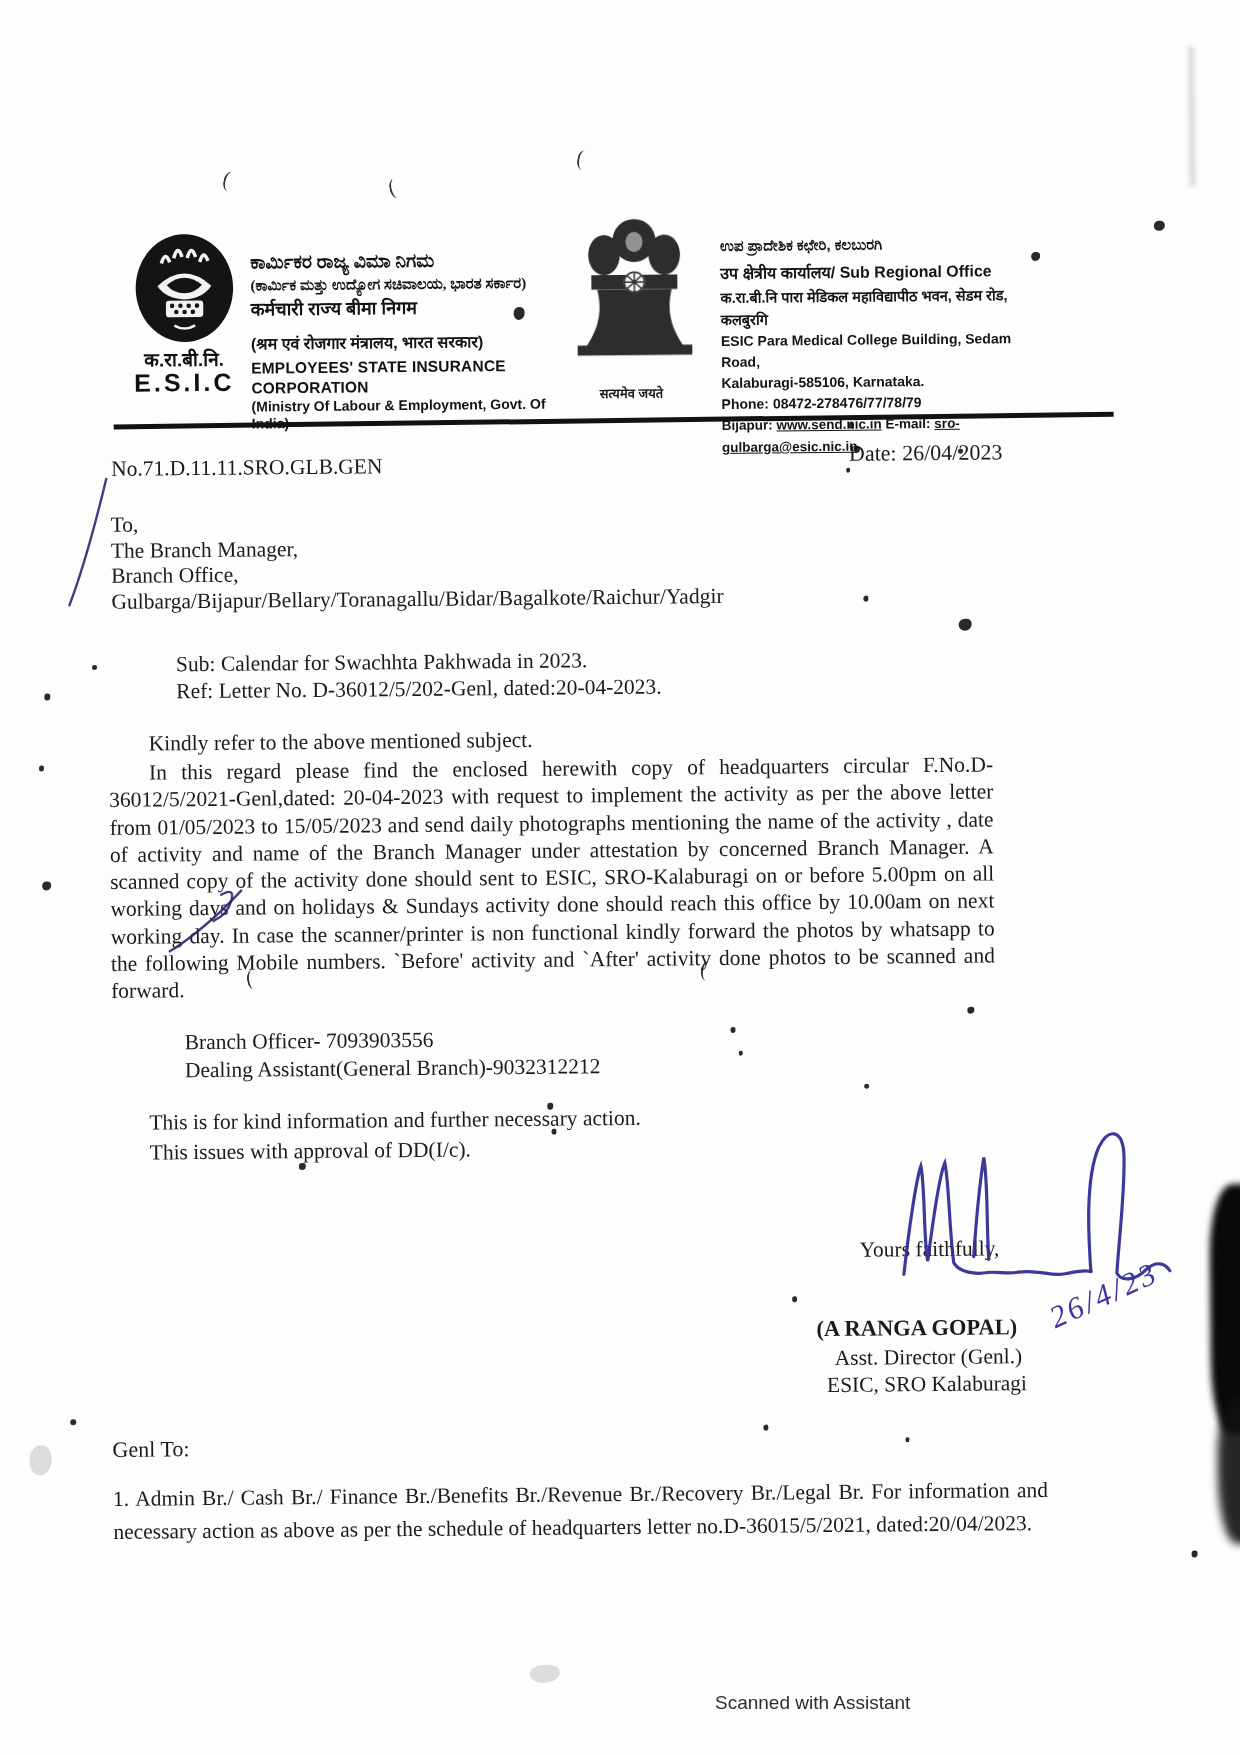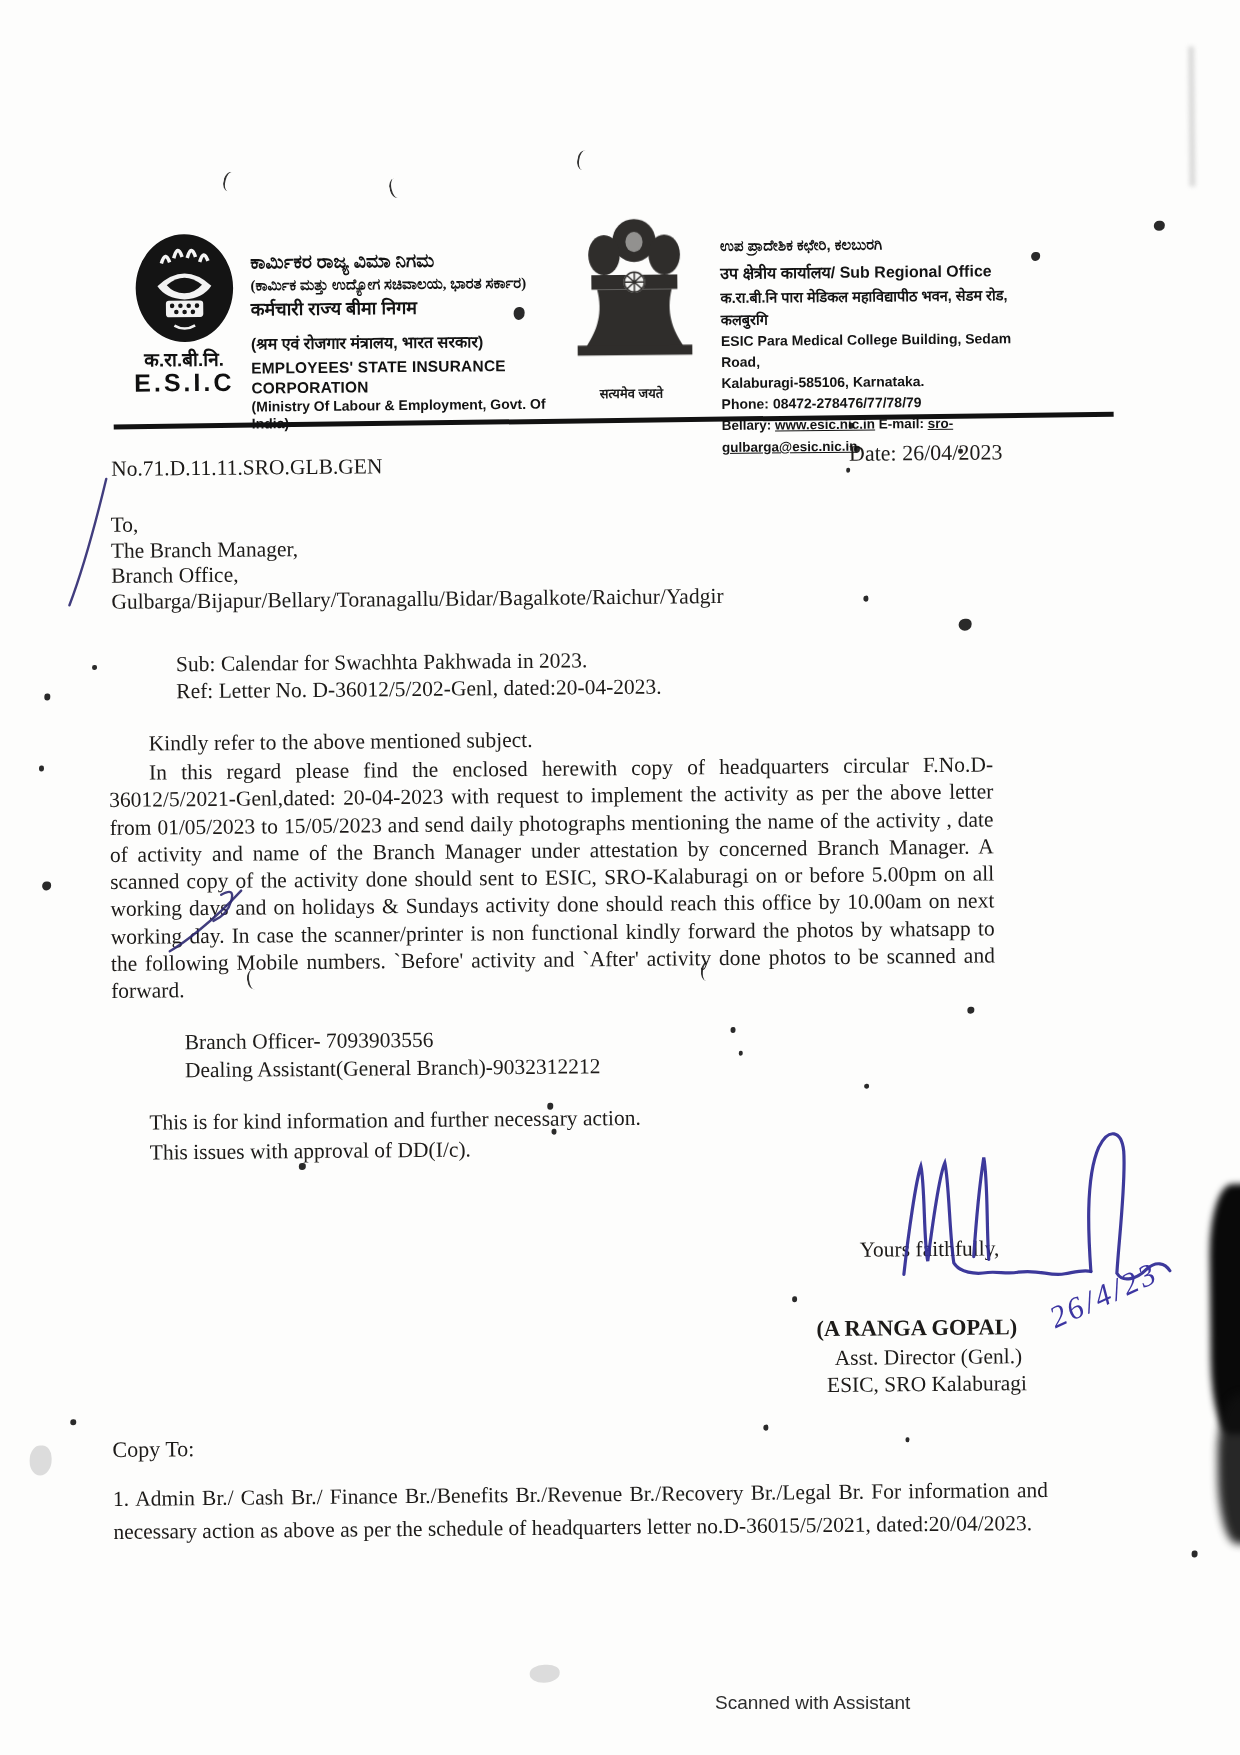--- a/index.html
+++ b/index.html
@@ -141,22 +141,22 @@
     <div class="abs emblem-cap">सत्यमेव जयते</div>
 
     <div class="abs office-block">
       <div class="l1">ಉಪ ಪ್ರಾದೇಶಿಕ ಕಛೇರಿ, ಕಲಬುರಗಿ</div>
       <div class="l2">उप क्षेत्रीय कार्यालय/ Sub Regional Office</div>
       <div class="l3">क.रा.बी.नि पारा मेडिकल महाविद्यापीठ भवन, सेडम रोड, कलबुरगि</div>
       <div class="l4">ESIC Para Medical College Building, Sedam Road,</div>
       <div class="l5">Kalaburagi-585106, Karnataka.</div>
       <div class="l6">Phone: 08472-278476/77/78/79</div>
       <div class="l7">
-        <span>Bellary:</span>
-        <span class="lnk">www.esic.nic.in</span>
+        <span>Bijapur:</span>
+        <span class="lnk">www.send.nic.in</span>
         <span>E-mail:</span>
         <span class="lnk">sro-gulbarga@esic.nic.in</span>
       </div>
     </div>
 
     <div class="abs rule"></div>
 
     <div class="abs t refno">No.71.D.11.11.SRO.GLB.GEN</div>
     <div class="abs t dateline">Date: 26/04/2023</div>
 
@@ -183,21 +183,21 @@
     <svg class="abs sig-svg" viewBox="0 0 300 210">
       <path class="pen" d="M25,152 C30,110 38,58 43,44 C47,63 45,120 49,139 C53,110 61,54 67,41 C71,60 71,112 75,141 C81,151 96,153 109,151 C119,150 129,153 139,151 C161,148 171,156 186,153 C198,151 205,149 212,151"></path>
       <path class="pen" d="M212,151 C210,118 207,58 221,27 C231,7 244,10 246,31 C248,62 240,122 238,153 C244,163 258,159 268,149 C277,141 286,143 291,151"></path>
       <path class="pen" d="M95,135 C98,96 102,60 106,36 C110,60 108,104 110,138"></path>
     </svg>
     <div class="abs hw-date">26/4/23</div>
     <div class="abs t sg-name">(A RANGA GOPAL)</div>
     <div class="abs t sg-title">Asst. Director (Genl.)</div>
     <div class="abs t sg-org">ESIC, SRO Kalaburagi</div>
 
-    <div class="abs t copy-label">Copy To:</div>
+    <div class="abs t copy-label">Genl To:</div>
     <div class="abs t copy-para">1. Admin Br./ Cash Br./ Finance Br./Benefits Br./Revenue Br./Recovery Br./Legal Br. For information and necessary action as above as per the schedule of headquarters letter no.D-36015/5/2021, dated:20/04/2023.</div>
 
     <svg class="abs slash-svg" viewBox="0 0 60 140">
       <path class="pen-thin" d="M44,6 C34,46 20,96 6,132"></path>
     </svg>
     <svg class="abs scribble-svg" viewBox="0 0 125 78">
       <path class="pen-thin" d="M58,8 q14,-8 10,6 q-4,14 -18,20"></path>
       <path class="pen-thin" d="M78,4 C50,34 20,56 6,64"></path>
     </svg>
 

